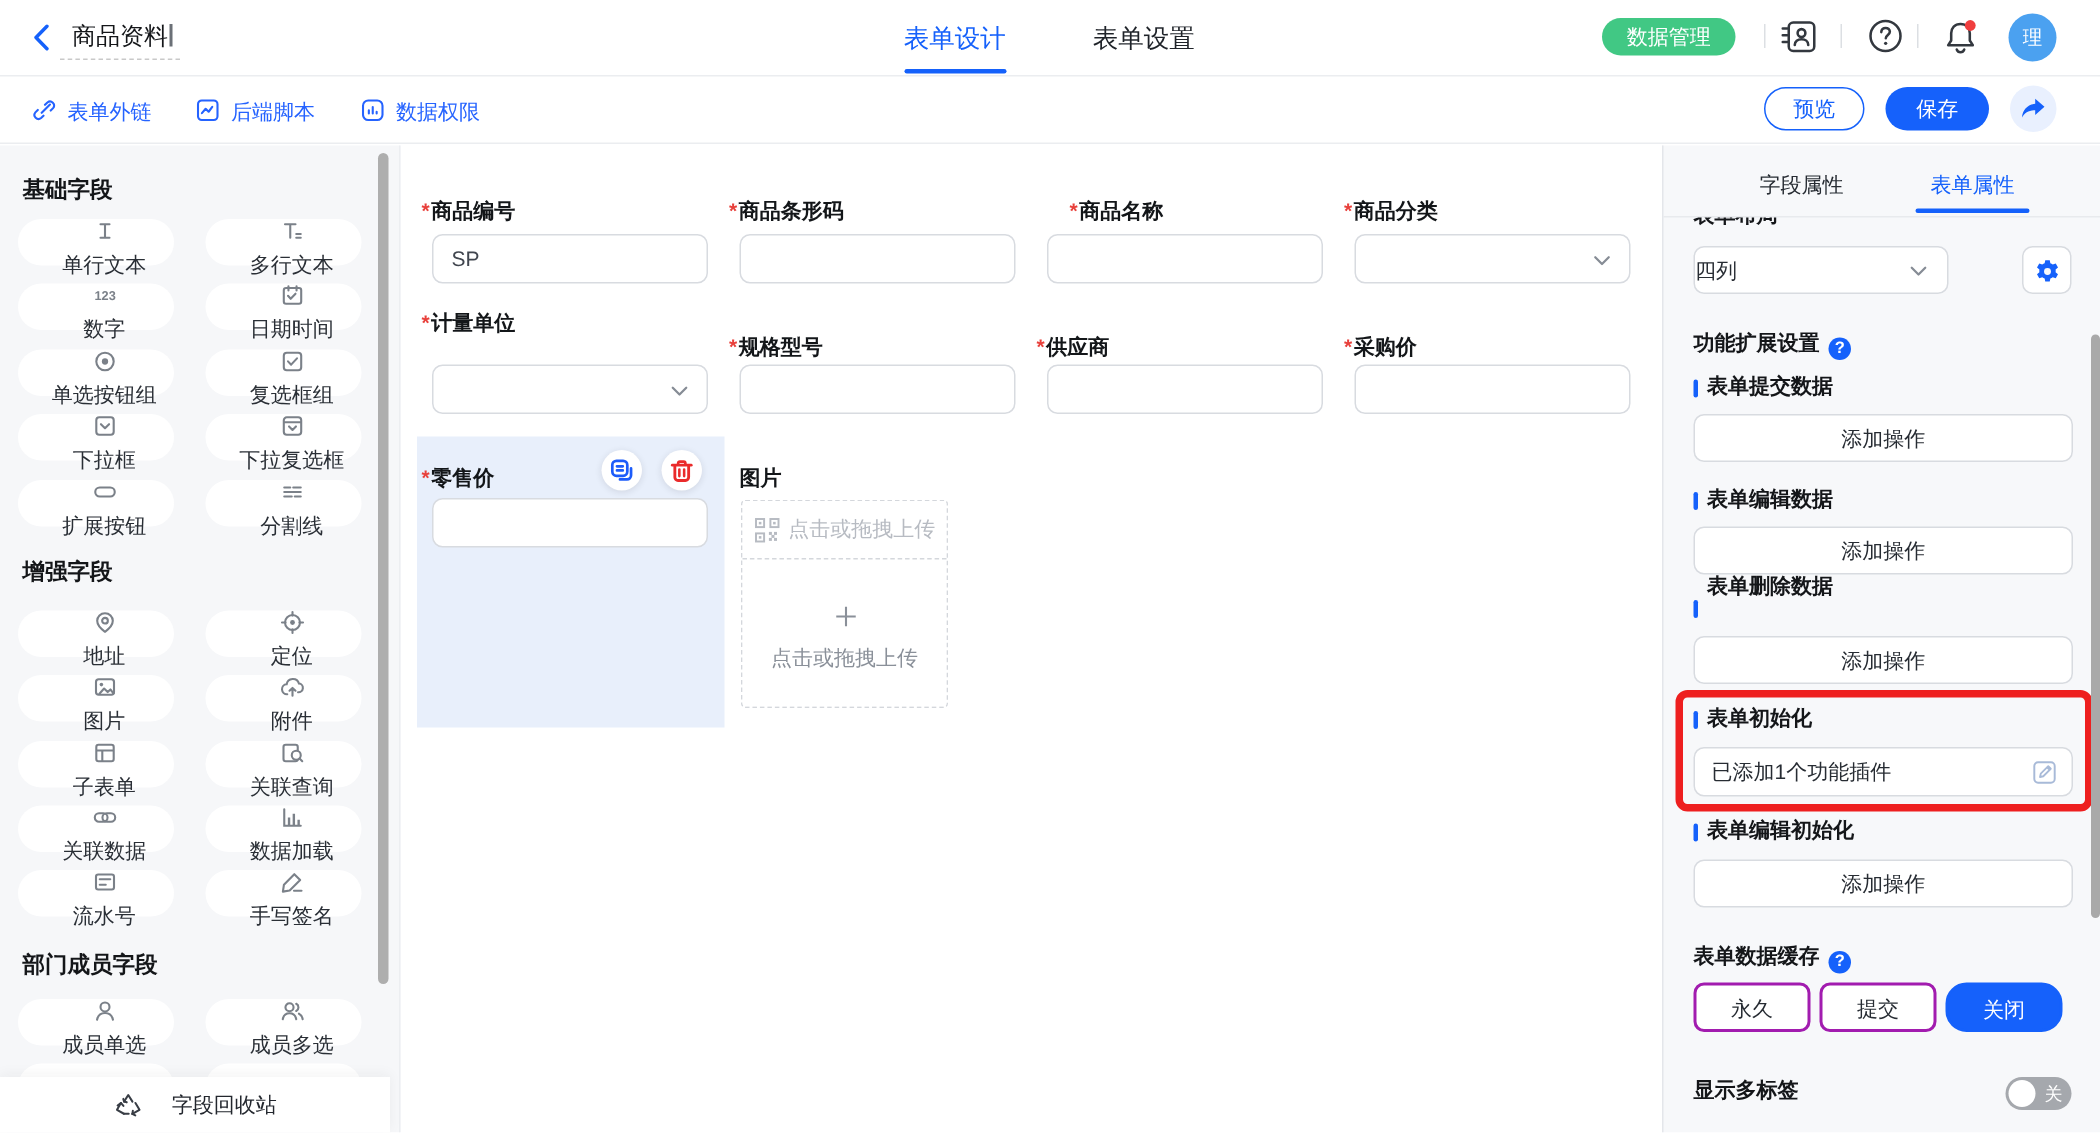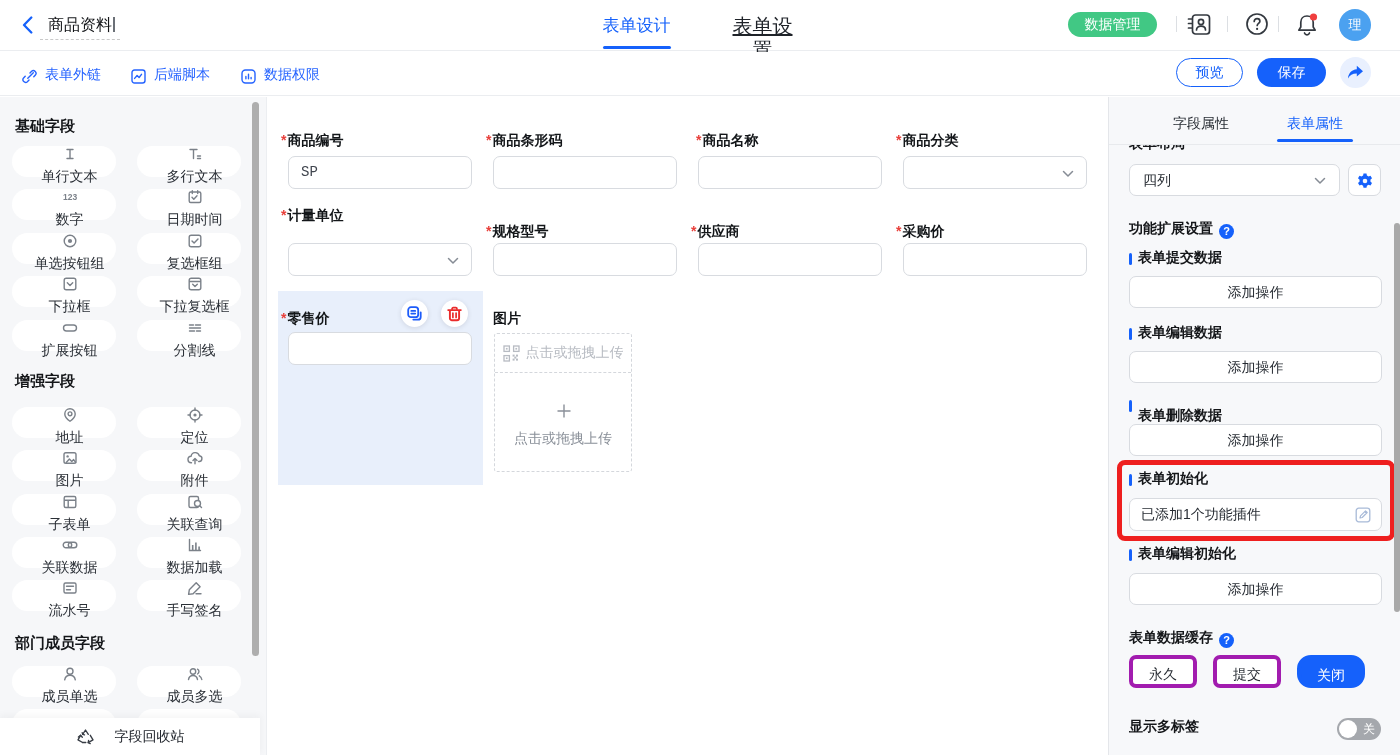--- a/index.html
+++ b/index.html
@@ -3,59 +3,59 @@
 <meta charset="utf-8">
 <style>
 * { margin:0; padding:0; box-sizing:border-box; }
 html,body { width:1400px; height:755px; overflow:hidden; }
 body { font-family:"Liberation Sans", sans-serif; font-size:14px; color:#1f2329; background:#fff; position:relative; }
 .hdr { position:absolute; left:0; top:0; width:1400px; height:51px; background:#fff; border-bottom:1px solid #ebedf0; }
 .back { position:absolute; left:21px; top:14px; }
 .title { position:absolute; left:40px; top:15px; font-size:16px; line-height:19px; color:#141619; border-bottom:1px dashed #c9c9c9; padding:0 5px 5px 8px; }
 .tab1 { position:absolute; left:602px; top:14px; width:69px; text-align:center; font-size:17px; line-height:24px; color:#1561fb; }
 .tab1u { position:absolute; left:603px; top:46px; width:68px; height:3px; background:#1561fb; border-radius:2px; }
-.tab2 { position:absolute; left:728px; top:14px; width:69px; text-align:center; font-size:20px; line-height:24px; color:#1f2329;text-decoration:underline; }
+.tab2 { position:absolute; left:728px; top:14px; width:69px; text-align:center; font-size:17px; line-height:24px; color:#1f2329; }
 .gbtn { position:absolute; left:1068px; top:12px; width:89px; height:25px; background:#41c884; border-radius:13px; color:#fff; text-align:center; line-height:25px; font-size:14px; }
 .hsep { position:absolute; top:16px; width:1px; height:16px; background:#dcdfe3; }
 .hicon { position:absolute; top:12px; }
 .avatar { position:absolute; left:1339px; top:9px; width:32px; height:32px; border-radius:50%; background:#4ba1f0; color:#fff; text-align:center; line-height:32px; font-size:13px; }
 .tbar { position:absolute; left:0; top:52px; width:1400px; height:44px; background:#fff; border-bottom:1px solid #ebedf0; }
-.tlink { position:absolute; top:14px; color:#2563ff; font-size:14px; display:flex; align-items:flex-end; gap:8px; }
+.tlink { position:absolute; top:14px; color:#2563ff; font-size:14px; display:flex; align-items:flex-start; gap:8px; }
 .btn-preview { position:absolute; left:1176px; top:6px; width:67px; height:29px; border:1.5px solid #1561fb; border-radius:15px; background:#fff; color:#1561fb; text-align:center; line-height:26px; font-size:14px; }
 .btn-save { position:absolute; left:1257px; top:6px; width:69px; height:29px; border-radius:15px; background:#1561fb; color:#fff; text-align:center; line-height:29px; font-size:14px; }
 .btn-share { position:absolute; left:1340px; top:5px; width:31px; height:31px; border-radius:50%; background:#e9f0fe; }
 
 .lsb { position:absolute; left:0; top:97px; width:267px; height:658px; background:#f6f7f9; border-right:1px solid #eceef1; }
 .grptitle { position:absolute; left:15px; font-size:15px; font-weight:600; color:#141619; }
 .pill { position:absolute; width:104px; height:31px; background:#fff; border-radius:16px; display:flex; align-items:center; padding-left:11px; gap:6px; font-size:14px; color:#2a2f36; white-space:nowrap;flex-direction:column; }
 .pill svg { flex:0 0 auto; }
 .lsb-scroll { position:absolute; left:252px; top:5px; width:7px; height:554px; background:#aeaeae; border-radius:4px; z-index:3; }
 .recycle { position:absolute; left:0; top:621px; width:260px; height:37px; background:#fff; box-shadow:0 -2px 8px rgba(31,35,41,.05); display:flex; align-items:center; justify-content:center; gap:20px; color:#23272e; font-size:14px; z-index:2; }
 
 .canvas { position:absolute; left:268px; top:97px; width:840px; height:658px; background:#fff; }
 .sel { position:absolute; left:10px; top:194px; width:205px; height:194px; background:#e8effb; }
 .flabel { position:absolute; height:20px; line-height:20px; font-size:14px; font-weight:600; color:#131619; white-space:nowrap; }
 .req { color:#e8403b; margin-right:1px; }
-.finput { position:absolute; width:184px; height:33px; background:#fff; border:1px solid #d8dbe0; border-radius:7px; line-height:31px; padding-left:12px; color:#41464f; font-size:14px;font-family:Liberation Mono, monospace; }
+.finput { position:absolute; width:184px; height:33px; background:#fff; border:1px solid #d8dbe0; border-radius:7px; line-height:31px; padding-left:12px; color:#41464f; font-size:14px; }
 .circ { position:absolute; width:27px; height:27px; border-radius:50%; background:#fff; box-shadow:0 1px 5px rgba(31,35,41,.12); display:flex; align-items:center; justify-content:center; }
 .upload { position:absolute; left:226px; top:236px; width:138px; height:139px; border:1px dashed #d4d7dc; border-radius:3px; }
 .upload .sep { position:absolute; left:0; top:38px; width:100%; border-top:1px dashed #d4d7dc; }
 .upload .qrrow { position:absolute; left:0; top:0; width:100%; height:38px; display:flex; align-items:center; justify-content:center; gap:6px; color:#b7bbc2; font-size:14px; }
 .upload .utxt { position:absolute; left:0; top:96px; width:100%; text-align:center; color:#8a9099; font-size:14px; }
 
 .rp { position:absolute; left:1108px; top:97px; width:292px; height:658px; background:#f7f8fa; border-left:1px solid #e4e6ea; }
 .rp-tab { position:absolute; top:16px; font-size:14px; line-height:20px; width:80px; text-align:center; }
 .rp-tabu { position:absolute; left:168px; top:42px; width:76px; height:3px; background:#1561fb; border-radius:2px; }
 .rp-div { position:absolute; left:0; top:47px; width:292px; border-top:1px solid #e8eaed; }
 .rpi { position:absolute; left:0; top:48px; width:292px; height:610px; overflow:hidden; }
 .rbar { position:absolute; left:20px; width:3px; height:12px; background:#1561fb; border-radius:1.5px; }
 .rtitle { position:absolute; height:20px; line-height:20px; font-size:14px; font-weight:600; color:#141619; white-space:nowrap; }
 .rbtn { position:absolute; left:20px; width:253px; height:32px; background:#fff; border:1px solid #d8dbe0; border-radius:7px; text-align:center; line-height:30px; color:#272c33; font-size:14px; }
 .qmark { display:inline-block; width:15px; height:15px; border-radius:50%; background:#1561fb; color:#fff; font-size:11px; font-weight:700; text-align:center; line-height:15px; vertical-align:-2px; margin-left:6px; }
-.cache-btn { position:absolute; width:68px; height:33px; background:#fff; border:4px solid #a21caf; border-radius:7px; text-align:center; line-height:31px; color:#272c33; font-size:14px; }
+.cache-btn { position:absolute; width:78px; height:33px; background:#fff; border:2px solid #a21caf; border-radius:7px; text-align:center; line-height:31px; color:#272c33; font-size:14px; }
 .cache-on { background:#1561fb; border-color:#1561fb; color:#fff; line-height:33px;border-radius:14px; }
 .toggle { position:absolute; left:228px; width:44px; height:22px; background:#a5a8ad; border-radius:11px; }
 .toggle .knob { position:absolute; left:2px; top:2px; width:18px; height:18px; border-radius:50%; background:#fff; }
 .toggle .txt { position:absolute; right:6px; top:4px; color:#fff; font-size:12px; line-height:14px; }
 .redbox { position:absolute; left:1117px; top:460px; width:278px; height:81px; border:5px solid #ee1f1f; border-radius:8px; z-index:5; }
 .pgscroll { position:absolute; left:1394px; top:223px; width:6px; height:389px; background:#a9a9a9; border-radius:3px; z-index:6; }
 .editbox { position:absolute; left:20px; width:253px; height:33px; background:#fff; border:1px solid #d8dbe0; border-radius:7px; line-height:31px; padding-left:11px; color:#272c33; font-size:14px; }
 .selectbox { position:absolute; background:#fff; border:1px solid #d8dbe0; border-radius:7px; color:#272c33; font-size:14px; }
 </style>
 </head>
@@ -295,21 +295,21 @@
       </svg>
       <span>字段回收站</span>
     </div>
   <div class="lsb-scroll"></div>
 </div>
 
 <div class="canvas" id="canvas">
   <div class="sel"></div>
   <div class="flabel" style="left:13px;top:33px"><span class="req">*</span>商品编号</div>
   <div class="flabel" style="left:218px;top:33px"><span class="req">*</span>商品条形码</div>
-  <div class="flabel" style="left:428px;top:33px"><span class="req">*</span>商品名称</div>
+  <div class="flabel" style="left:445px;top:33px"><span class="req">*</span>商品名称</div>
   <div class="flabel" style="left:628px;top:33px"><span class="req">*</span>商品分类</div>
   <div class="finput" style="left:20px;top:59px">SP</div>
   <div class="finput" style="left:225px;top:59px"></div>
   <div class="finput" style="left:430px;top:59px"></div>
   <div class="finput" style="left:635px;top:59px">
       <svg class="chev" width="12" height="8" viewBox="0 0 12 8" style="position:absolute;right:12px;top:13px">
         <path d="M1.5 1.5 L6 6 L10.5 1.5" fill="none" stroke="#868c95" stroke-width="1.5" stroke-linecap="round" stroke-linejoin="round"></path>
       </svg>
     </div>
   <div class="flabel" style="left:13px;top:108px"><span class="req">*</span>计量单位</div>
@@ -371,38 +371,38 @@
     </div>
 </div>
 
 <div class="rp" id="rp">
   <div class="rp-tab" style="left:52px;color:#272c33">字段属性</div>
   <div class="rp-tab" style="left:166px;color:#1561fb">表单属性</div>
   <div class="rp-tabu"></div>
   <div class="rp-div"></div>
   <div class="rpi">
     <div class="rtitle" style="left:20px;top:-12px">表单布局</div>
-    <div class="selectbox" style="left:20px;top:19px;width:211px;height:32px;line-height:30px;padding-left:13px">四列<svg width="12" height="8" viewBox="0 0 12 8" style="position:absolute;right:13px;top:12px">
+    <div class="selectbox" style="left:20px;top:19px;width:170px;height:32px;line-height:30px;padding-left:0">四列<svg width="12" height="8" viewBox="0 0 12 8" style="position:absolute;right:13px;top:12px">
           <path d="M1.5 1.5 L6 6 L10.5 1.5" fill="none" stroke="#868c95" stroke-width="1.5" stroke-linecap="round" stroke-linejoin="round"></path>
         </svg></div>
     <div class="selectbox" style="left:239px;top:19px;width:33px;height:32px">
         <span style="position:absolute;left:7px;top:7px"><svg width="18" height="18" viewBox="0 0 18 18">
             <path fill="#1561fb" d="M7.5 1.5 h3 l0.4 2 a5.6 5.6 0 0 1 1.6 0.9 l2-0.7 1.5 2.6 -1.6 1.4 a5.6 5.6 0 0 1 0 1.8 l1.6 1.4 -1.5 2.6 -2-0.7 a5.6 5.6 0 0 1 -1.6 0.9 l-0.4 2 h-3 l-0.4-2 a5.6 5.6 0 0 1 -1.6 -0.9 l-2 0.7 -1.5-2.6 1.6-1.4 a5.6 5.6 0 0 1 0 -1.8 l-1.6-1.4 1.5-2.6 2 0.7 a5.6 5.6 0 0 1 1.6 -0.9 z"></path>
             <circle cx="9" cy="9" r="2.3" fill="#f7f8fa"></circle>
           </svg></span>
       </div>
     <div class="rtitle" style="left:20px;top:73px">功能扩展设置<span class="qmark">?</span></div>
     <div class="rbar" style="top:108px"></div>
     <div class="rtitle" style="left:29px;top:102px">表单提交数据</div>
     <div class="rbtn" style="top:131px">添加操作</div>
     <div class="rbar" style="top:183px"></div>
     <div class="rtitle" style="left:29px;top:177px">表单编辑数据</div>
     <div class="rbtn" style="top:206px">添加操作</div>
     <div class="rbar" style="top:255px"></div>
-    <div class="rtitle" style="left:29px;top:260px">表单删除数据</div>
+    <div class="rtitle" style="left:29px;top:235px">表单删除数据</div>
     <div class="rbtn" style="top:279px">添加操作</div>
     <div class="rbar" style="top:329px"></div>
     <div class="rtitle" style="left:29px;top:323px">表单初始化</div>
     <div class="editbox" style="top:353px">已添加1个功能插件<span style="position:absolute;right:10px;top:8px;line-height:0"><svg width="16" height="16" viewBox="0 0 16 16">
             <rect x="1.2" y="1.2" width="13.6" height="13.6" rx="2.5" fill="none" stroke="#a8bad8" stroke-width="1.3"></rect>
             <path d="M5 11 l0.5-2.2 5-5 1.7 1.7 -5 5 z M9.7 4.6 l1.7 1.7" fill="none" stroke="#a8bad8" stroke-width="1.2" stroke-linejoin="round"></path>
           </svg></span></div>
     <div class="rbar" style="top:404px"></div>
     <div class="rtitle" style="left:29px;top:398px">表单编辑初始化</div>
     <div class="rbtn" style="top:428px">添加操作</div>

